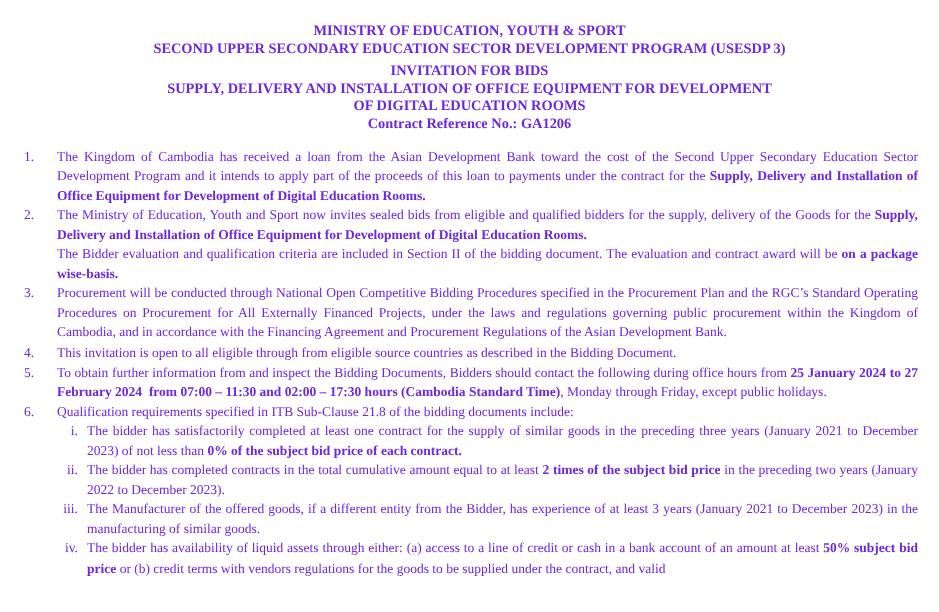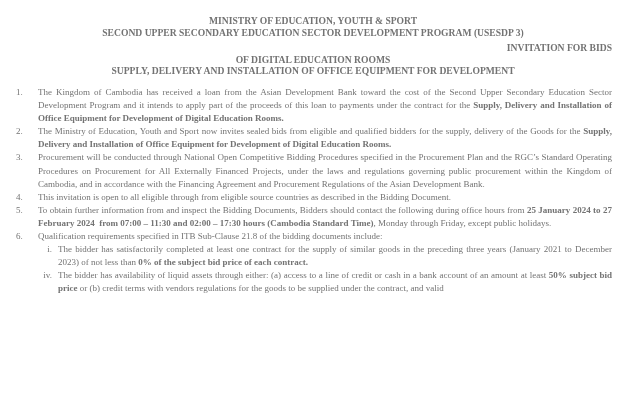--- a/index.html
+++ b/index.html
@@ -3,32 +3,32 @@
 <meta charset="utf-8">
 <style>
   * { margin: 0; padding: 0; box-sizing: border-box; }
   html, body { background: #888; }
   .page {
     position: relative;
     width: 626px;
     height: 408px;
     margin: 0 auto;
     background: #ffffff;
-    color: #737373;
+    color: #6d28d9;
     font-family: "Liberation Serif", "DejaVu Serif", serif;
     overflow: hidden;
     padding: 15px 14px 0 14px;
   }
   .doc-header {
     text-align: center;
     font-weight: bold;
     font-size: 9.6px;
     line-height: 11.6px;
   }
-  .doc-header .block-gap { margin-top: 4px; text-align: right; }
+  .doc-header .block-gap { margin-top: 4px; }
   .doc-header .contract-ref { margin-top: 0px; }
   .body-list {
     margin-top: 9px;
     font-size: 9px;
     line-height: 13.1px;
   }
   .row { display: flex; align-items: flex-start; }
   .row .num {
     flex: 0 0 auto;
     font-weight: normal;
@@ -43,32 +43,37 @@
   .bold { font-weight: bold; }
 </style>
 </head>
 <body>
 
 <div class="page">
   <div class="doc-header">
     <div>MINISTRY OF EDUCATION, YOUTH &amp; SPORT</div>
     <div>SECOND UPPER SECONDARY EDUCATION SECTOR DEVELOPMENT PROGRAM (USESDP 3)</div>
     <div class="block-gap">INVITATION FOR BIDS</div>
+    <div>SUPPLY, DELIVERY AND INSTALLATION OF OFFICE EQUIPMENT FOR DEVELOPMENT</div>
     <div>OF DIGITAL EDUCATION ROOMS</div>
-    <div>SUPPLY, DELIVERY AND INSTALLATION OF OFFICE EQUIPMENT FOR DEVELOPMENT</div>
+    <div class="contract-ref">Contract Reference No.: GA1206</div>
   </div>
 
   <div class="body-list">
       <div class="row lvl1">
         <span class="num">1.</span>
         <span class="txt"><span>The Kingdom of Cambodia has received a loan from the Asian Development Bank toward the cost of the Second Upper Secondary Education Sector Development Program and it intends to apply part of the proceeds of this loan to payments under the contract for the </span><span class="bold">Supply, Delivery and Installation of Office Equipment for Development of Digital Education Rooms.</span></span>
       </div>
       <div class="row lvl1">
         <span class="num">2.</span>
         <span class="txt"><span>The Ministry of Education, Youth and Sport now invites sealed bids from eligible and qualified bidders for the supply, delivery of the Goods for the </span><span class="bold">Supply, Delivery and Installation of Office Equipment for Development of Digital Education Rooms.</span></span>
+      </div>
+      <div class="row lvl1">
+        <span class="num"></span>
+        <span class="txt"><span>The Bidder evaluation and qualification criteria are included in Section II of the bidding document. The evaluation and contract award will be </span><span class="bold">on a package wise-basis.</span></span>
       </div>
       <div class="row lvl1">
         <span class="num">3.</span>
         <span class="txt"><span>Procurement will be conducted through National Open Competitive Bidding Procedures specified in the Procurement Plan and the RGC’s Standard Operating Procedures on Procurement for All Externally Financed Projects, under the laws and regulations governing public procurement within the Kingdom of Cambodia, and in accordance with the Financing Agreement and Procurement Regulations of the Asian Development Bank.</span></span>
       </div>
       <div class="row lvl1">
         <span class="num">4.</span>
         <span class="txt"><span>This invitation is open to all eligible through from eligible source countries as described in the Bidding Document.</span></span>
       </div>
       <div class="row lvl1">
@@ -77,17 +82,25 @@
       </div>
       <div class="row lvl1">
         <span class="num">6.</span>
         <span class="txt"><span>Qualification requirements specified in ITB Sub-Clause 21.8 of the bidding documents include:</span></span>
       </div>
       <div class="row lvl2">
         <span class="num">i.</span>
         <span class="txt"><span>The bidder has satisfactorily completed at least one contract for the supply of similar goods in the preceding three years (January 2021 to December 2023) of not less than </span><span class="bold">0% of the subject bid price of each contract.</span></span>
       </div>
       <div class="row lvl2">
+        <span class="num">ii.</span>
+        <span class="txt"><span>The bidder has completed contracts in the total cumulative amount equal to at least </span><span class="bold">2 times of the subject bid price</span><span> in the preceding two years (January 2022 to December 2023).</span></span>
+      </div>
+      <div class="row lvl2">
+        <span class="num">iii.</span>
+        <span class="txt"><span>The Manufacturer of the offered goods, if a different entity from the Bidder, has experience of at least 3 years (January 2021 to December 2023) in the manufacturing of similar goods.</span></span>
+      </div>
+      <div class="row lvl2">
         <span class="num">iv.</span>
         <span class="txt"><span>The bidder has availability of liquid assets through either: (a) access to a line of credit or cash in a bank account of an amount at least </span><span class="bold">50% subject bid price</span><span> or (b) credit terms with vendors regulations for the goods to be supplied under the contract, and valid</span></span>
       </div>
     </div>
 </div>
 
 </body></html>

